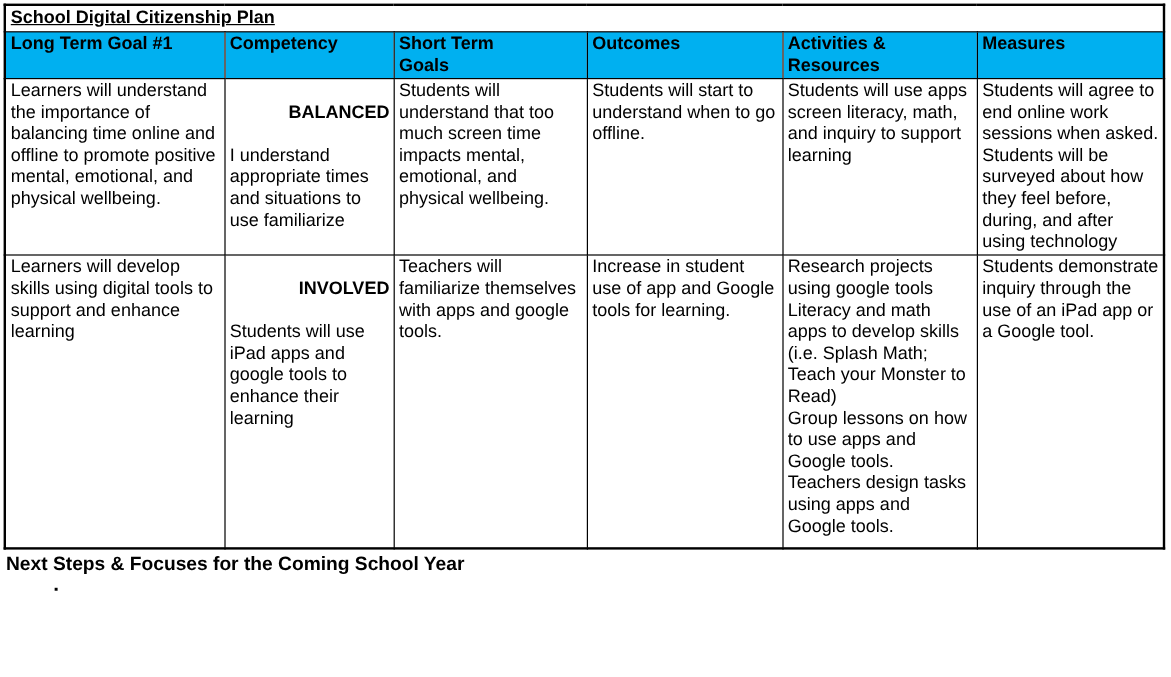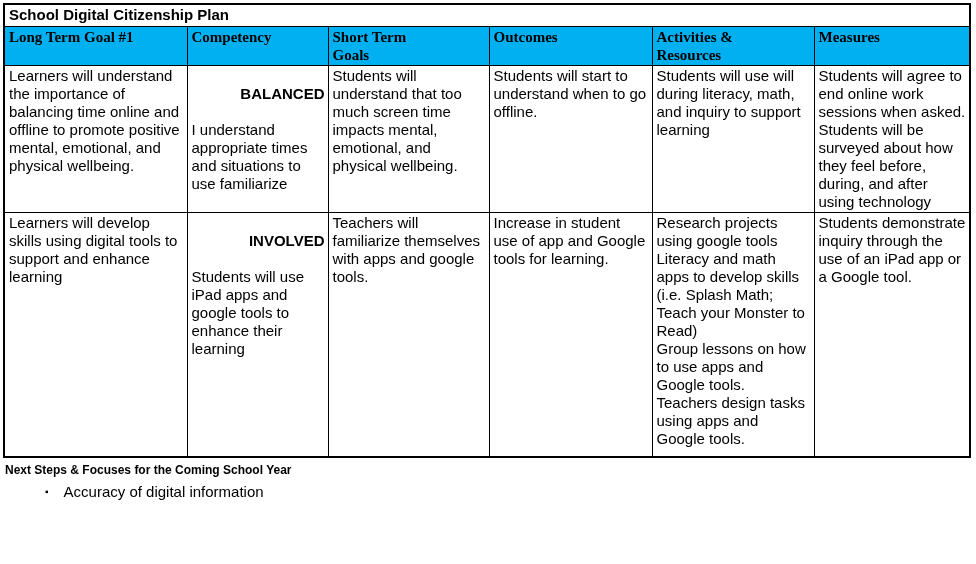--- a/index.html
+++ b/index.html
@@ -22,41 +22,42 @@
     border: 1px solid #000;
     vertical-align: top;
     padding: 1px 3px 1px 4px;
     font-size: 15px;
     line-height: 18px;
     white-space: pre-line;
     overflow: hidden;
     text-align: left;
   }
   tr.r-title  { height: 22px; }
-  tr.r-head   { height: 36px; font-family: Liberation Serif, serif; }
+  tr.r-head   { height: 36px; }
   tr.r-data1  { height: 120px; }
   tr.r-data2  { height: 245px; }
 
   td.title-cell {
     font-weight: bold;
     font-size: 16px;
     padding: 2px 4px;
     line-height: 18px;
+    text-decoration: underline;
   }
   table.plan th {
     background: var(--accent, #00B0F0);
     font-weight: bold;
     font-size: 15px;
   }
   .kw { font-weight: bold; text-align: right; }
 
   .next-steps { margin-top: 3px; }
   .next-steps-heading {
     font-weight: bold;
-    font-size: 12px;
+    font-size: 16px;
     line-height: 19px;
     margin: 1px 0 0 2px;
   }
   ul.ns-list {
     list-style: none;
     margin: 2px 0 0 0;
     padding: 0 0 0 42px;
   }
   ul.ns-list li {
     display: flex;
@@ -100,21 +101,21 @@
     </tr>
 
     <tr class="r-data1">
       <td>Learners will understand the importance of balancing time online and offline to promote positive mental, emotional, and physical wellbeing.</td>
       <td>
         <div class="kw">BALANCED</div>
         <div>I understand appropriate times and situations to use familiarize</div>
       </td>
       <td>Students will understand that too much screen time impacts mental, emotional, and physical wellbeing.</td>
       <td>Students will start to understand when to go offline.</td>
-      <td>Students will use will during literacy, math, and inquiry to support learning</td>
+      <td>Students will use apps screen literacy, math, and inquiry to support learning</td>
       <td>Students will agree to end online work sessions when asked.
 Students will be surveyed about how they feel before, during, and after using technology</td>
     </tr>
 
 
     <tr class="r-data2">
       <td>Learners will develop skills using digital tools to support and enhance learning</td>
       <td>
         <div class="kw">INVOLVED</div>
         <div>Students will use iPad apps and google tools to enhance their learning</div>
@@ -128,17 +129,16 @@
       <td>Students demonstrate inquiry through the use of an iPad app or a Google tool.</td>
     </tr>
   </tbody>
     </table>
 
   <div class="next-steps">
     <div class="next-steps-heading">Next Steps &amp; Focuses for the Coming School Year</div>
     <ul class="ns-list">
       <li>
         <span class="bullet-glyph">▪</span>
-        <span>Accuracy of digital information</span>
       </li>
     </ul>
   </div>
 </div>
 
 </body></html>

